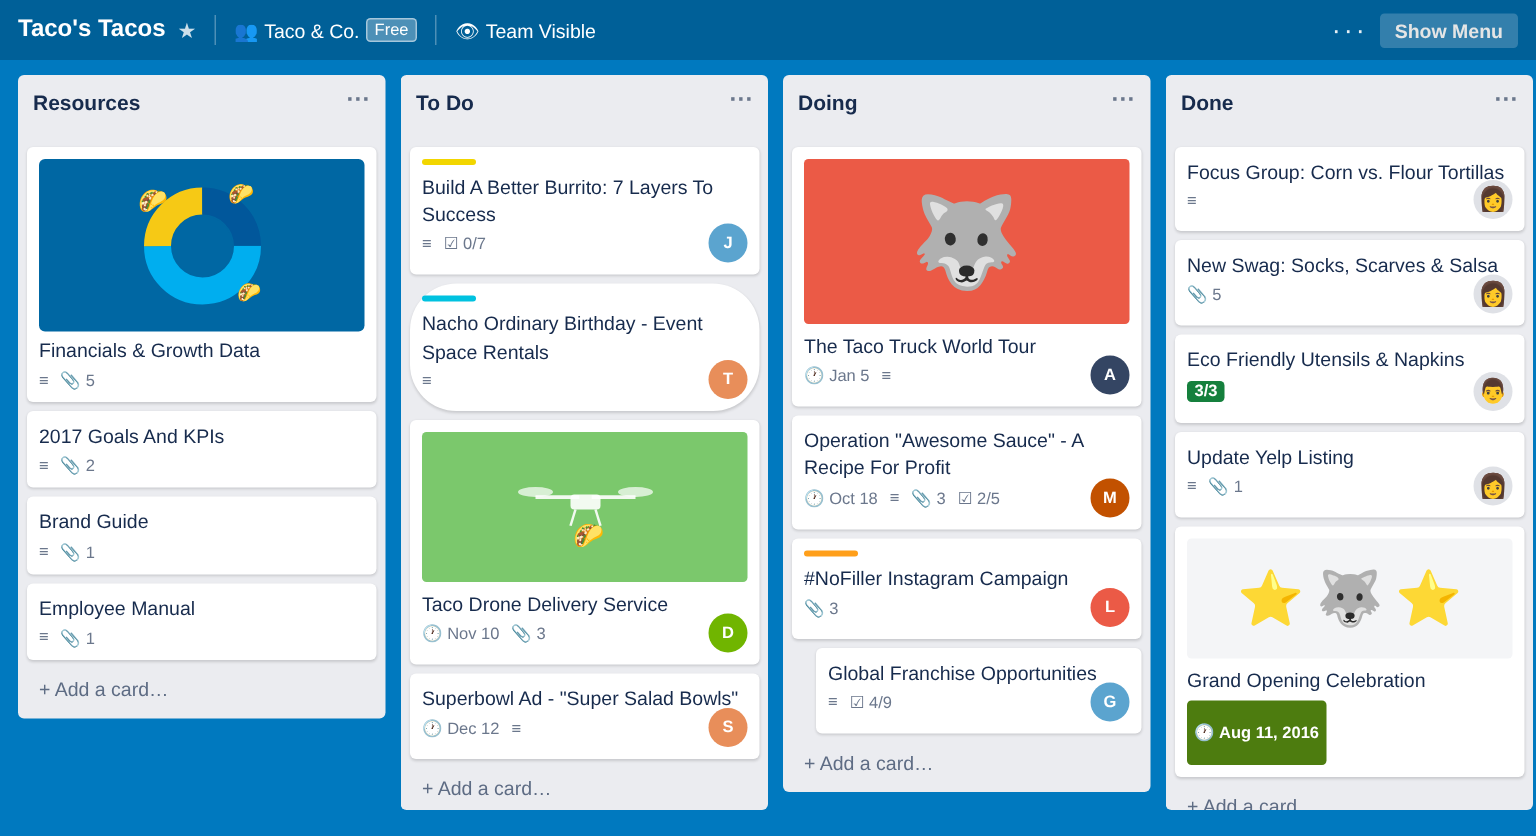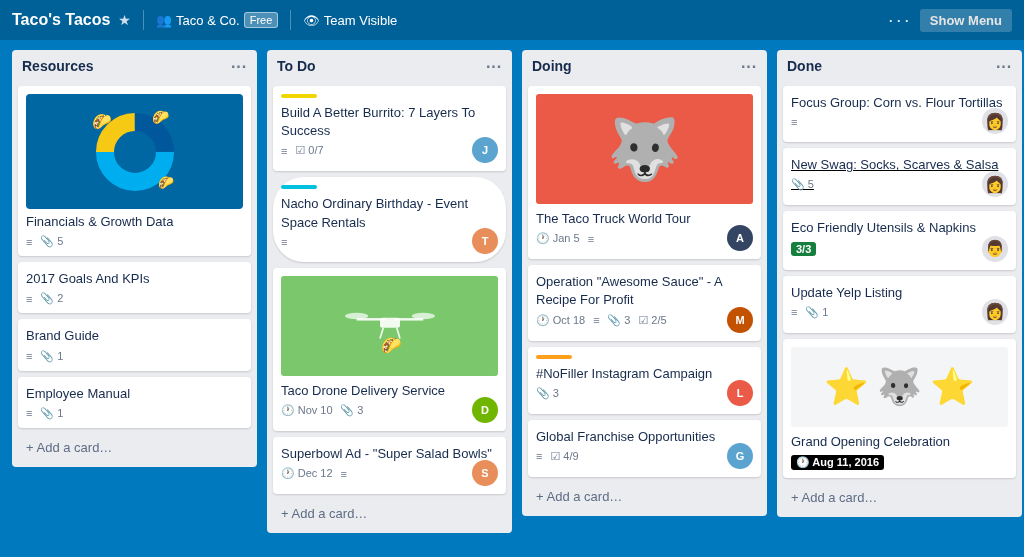--- a/index.html
+++ b/index.html
@@ -92,23 +92,23 @@
       width: 245px;
       min-width: 245px;
       max-height: 490px;
       overflow-y: auto;
       overflow-x: hidden;
       display: flex;
       flex-direction: column;
     }
     .column-header {
       display: flex;
-      align-items: flex-start;
+      align-items: flex-end;
       justify-content: space-between;
-      padding: 8px 10px 10px;
+      padding: 8px 10px 22px;
       font-weight: 700;
       font-size: 14px;
       color: #172b4d;
       flex-shrink: 0;
     }
     .column-dots {
       font-size: 16px;
       color: #6b778c;
       cursor: pointer;
     }
@@ -188,24 +188,24 @@
     }
     .badge-green {
       background: #15803d;
       color: white;
       border-radius: 3px;
       padding: 1px 5px;
       font-size: 11px;
       font-weight: 600;
     }
     .badge-teal {
-      background: #000000;
-      color: white;
-      border-radius: 3px;
-      padding: 1px 5px;
+      background: #4d7c0f;
+      color: white;
+      border-radius: 3px;
+      padding: 15px 5px;
       font-size: 11px;
       font-weight: 600;
     }
 
     
     .resource-image-card {
       background: #0067A3;
       border-radius: 4px;
       width: 100%;
       height: 115px;
@@ -393,21 +393,21 @@
 
       <div class="card" style="padding-bottom: 14px;">
         <div class="card-label-bar" style="background:#FF9F1A;"></div>
         <div class="card-title">#NoFiller Instagram Campaign</div>
         <div class="card-meta">
           <span class="card-meta-item">📎 3</span>
         </div>
         <div class="card-avatar" style="background:#EB5A46;">L</div>
       </div>
 
-      <div class="card" style="padding-bottom: 14px;">
+      <div class="card" style="padding-bottom: 14px; margin-left: 16px;">
         <div class="card-title">Global Franchise Opportunities</div>
         <div class="card-meta">
           <span class="card-meta-item">≡</span>
           <span class="card-meta-item">☑ 4/9</span>
         </div>
         <div class="card-avatar" style="background:#5BA4CF;">G</div>
       </div>
 
       <div class="add-card">+ Add a card…</div>
     </div>
@@ -421,21 +421,21 @@
     <div class="column-body">
 
       <div class="card" style="padding-bottom: 14px;">
         <div class="card-title">Focus Group: Corn vs. Flour Tortillas</div>
         <div class="card-meta">
           <span class="card-meta-item">≡</span>
         </div>
         <div class="card-avatar" style="background:#DFE1E6; color:#172b4d; font-size:16px;">👩</div>
       </div>
 
-      <div class="card" style="padding-bottom: 14px; text-decoration: underline;">
+      <div class="card" style="padding-bottom: 14px;">
         <div class="card-title">New Swag: Socks, Scarves &amp; Salsa</div>
         <div class="card-meta">
           <span class="card-meta-item">📎 5</span>
         </div>
         <div class="card-avatar" style="background:#DFE1E6; color:#172b4d; font-size:16px;">👩</div>
       </div>
 
       <div class="card" style="padding-bottom: 14px;">
         <div class="card-title">Eco Friendly Utensils &amp; Napkins</div>
         <div class="card-meta">

